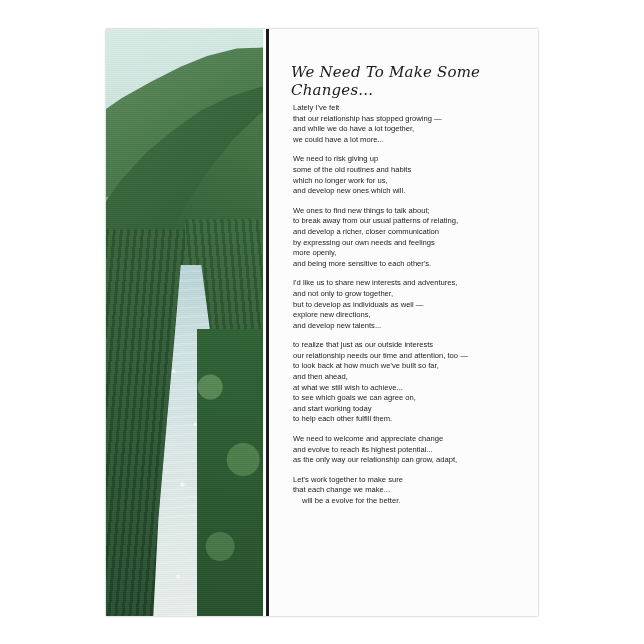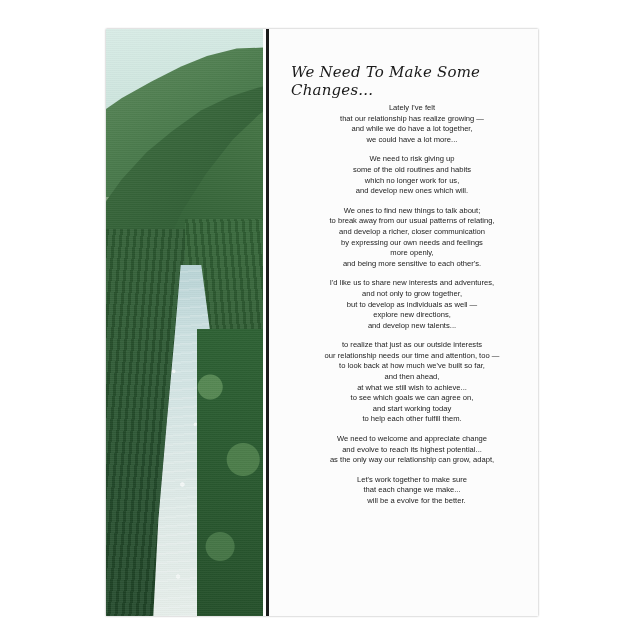--- a/index.html
+++ b/index.html
@@ -168,21 +168,20 @@
     font-size: 7.6px;
     line-height: 10.6px;
     color: #1c1c1c;
   }
   .stanza {
     margin: 0 0 9px 0;
   }
   .stanza .line {
     display: block;
     white-space: pre;
-    text-align: center;
   }
   .indent {
     padding-left: 9px;
   }
 </style>
 </head>
 <body>
 
 <div id="stage">
   <div id="card">
@@ -201,21 +200,21 @@
       <div class="photo-grain"></div>
     </div>
 
     <div id="spine"></div>
 
     <div id="message-panel">
       <div id="card-title">We Need To Make Some Changes...</div>
       <div id="verse">
           <p class="stanza">
             <span class="line">Lately I've felt</span>
-            <span class="line">that our relationship has realize growing —</span>
+            <span class="line">that our relationship has stopped growing —</span>
             <span class="line">and while we do have a lot together,</span>
             <span class="line">we could have a lot more...</span>
           </p>
           <p class="stanza">
             <span class="line">We need to risk giving up</span>
             <span class="line">some of the old routines and habits</span>
             <span class="line">which no longer work for us,</span>
             <span class="line">and develop new ones which will.</span>
           </p>
           <p class="stanza">

